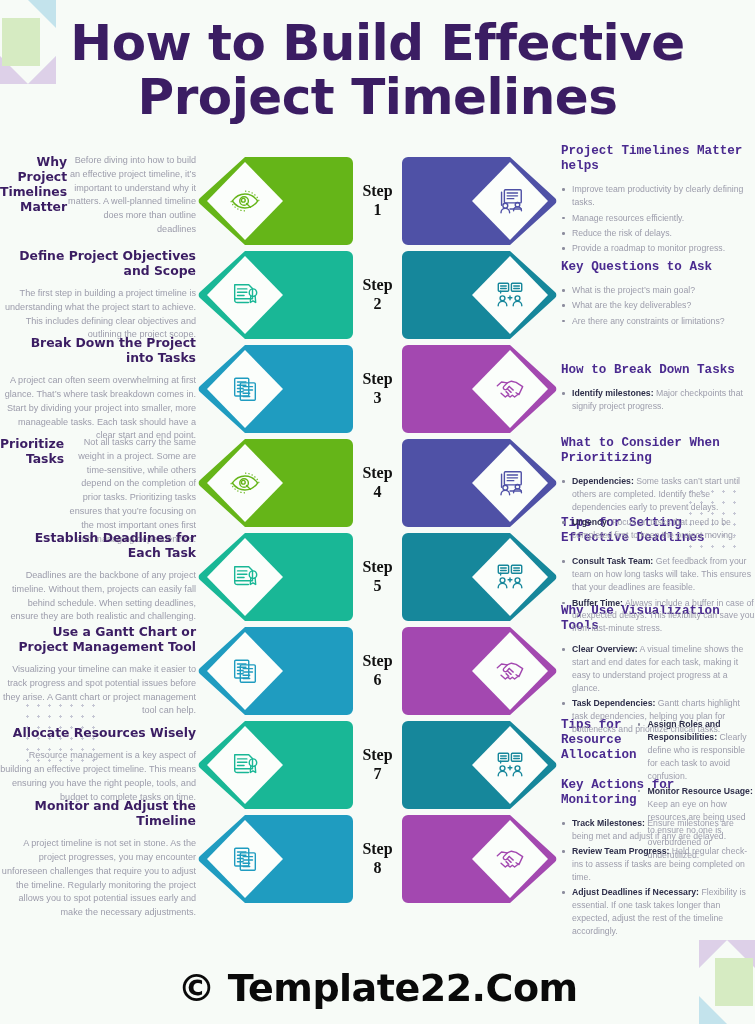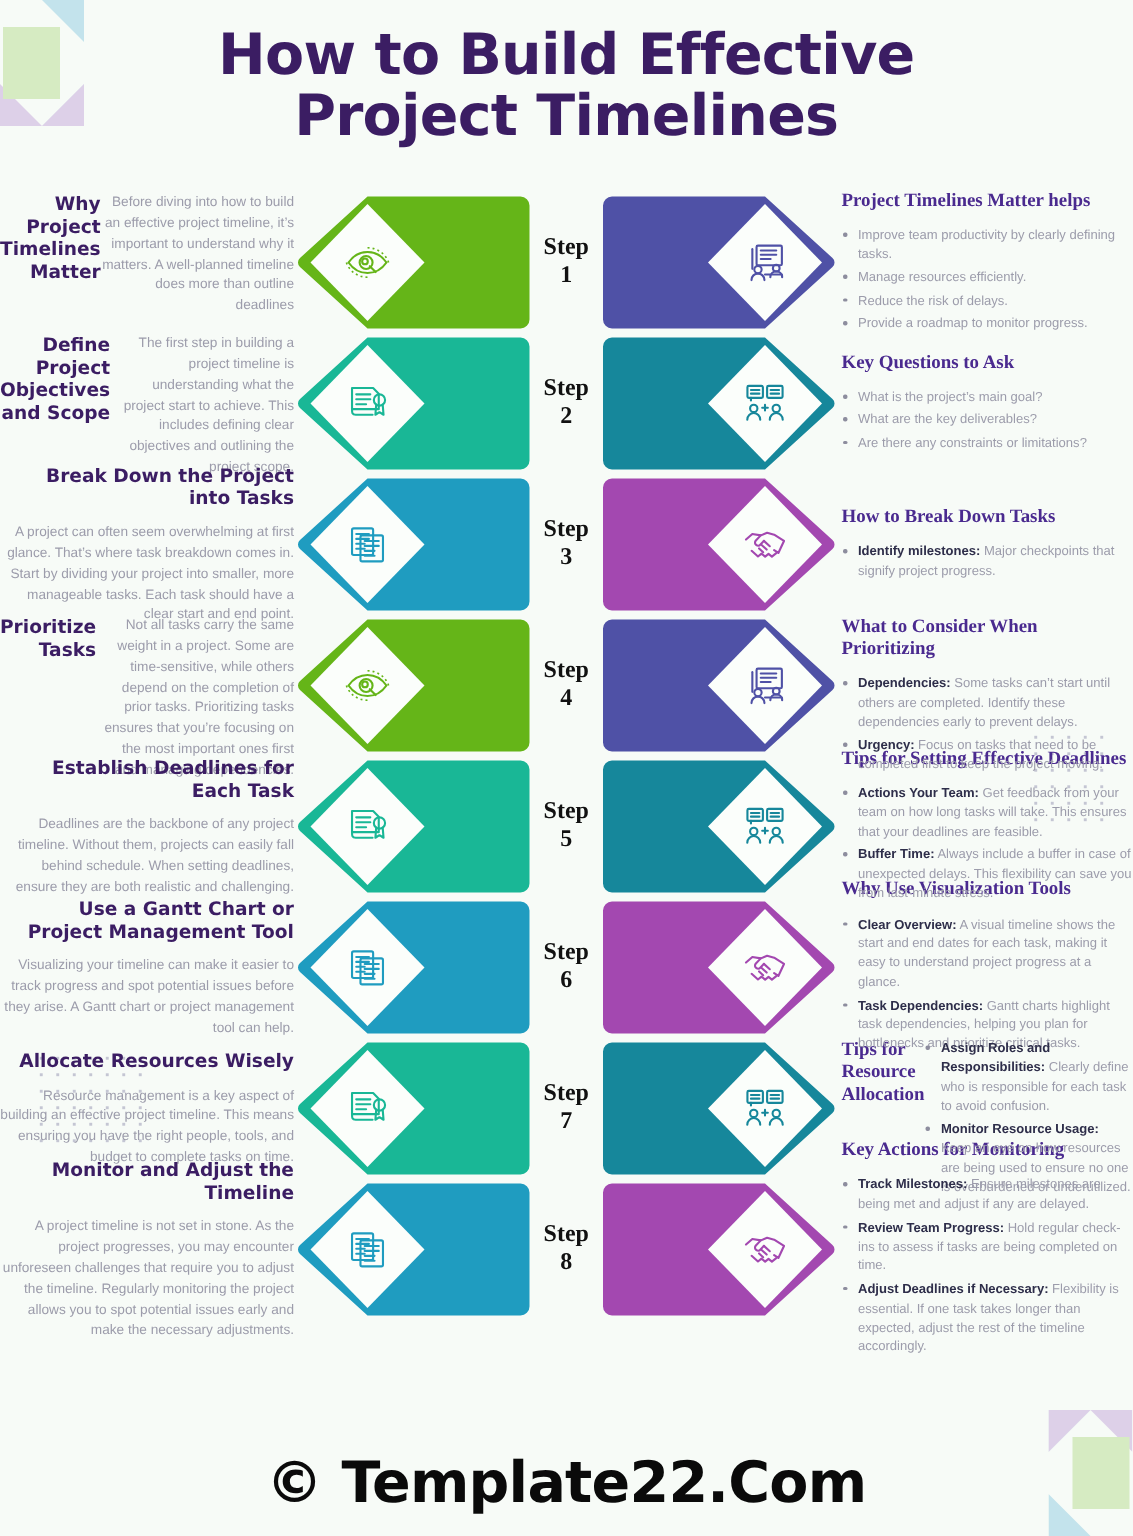--- a/index.html
+++ b/index.html
@@ -32,21 +32,21 @@
 
   
   .title-wrap {
     position: relative; z-index: 2;
     padding: 16px 10px 8px;
     text-align: center;
   }
   .title {
     font-family: "DejaVu Sans", sans-serif;
     font-weight: 700;
-    font-size: 38px;
+    font-size: 50px;
     line-height: 1.08;
     letter-spacing: -0.5px;
     color: #3b1d63;
   }
 
   
   .board {
     position: relative;
     z-index: 2;
     display: grid;
@@ -73,21 +73,21 @@
   }
 
   
   .rblock { text-align: left; }
   .rblock .rhead {
     color: #4a2a8f;
     font-weight: 700;
     font-size: 12.6px;
     line-height: 1.2;
     margin-bottom: 9px;
-    font-family: Liberation Serif, serif;
+    font-family: Liberation Mono, monospace;
   }
   .rblock ul { list-style: none; }
   .rblock li {
     position: relative;
     padding-left: 11px;
     color: #9c9cab;
     font-size: 8.7px;
     line-height: 1.48;
     margin-bottom: 2.5px;
   }
@@ -175,21 +175,21 @@
     <div>Project Timelines</div>
   </div>
 </div>
 
 <div class="board">
   <div class="col-left" id="col-left">
       <div class="lblock" style="height: 94px; display: flex; flex-direction: row; justify-content: center;">
         <div class="lhead">Why Project Timelines Matter</div>
         <div class="lbody">Before diving into how to build an effective project timeline, it’s important to understand why it matters. A well-planned timeline does more than outline deadlines</div>
       </div>
-      <div class="lblock" style="height: 94px; display: flex; flex-direction: row; justify-content: center;">
+      <div class="lblock" style="height: 94px; display: flex; flex-direction: column; justify-content: center;">
         <div class="lhead">Define Project Objectives and Scope</div>
         <div class="lbody">The first step in building a project timeline is understanding what the project start to achieve. This includes defining clear objectives and outlining the project scope.</div>
       </div>
       <div class="lblock" style="height: 94px; display: flex; flex-direction: column; justify-content: center;">
         <div class="lhead">Break Down the Project into Tasks</div>
         <div class="lbody">A project can often seem overwhelming at first glance. That’s where task breakdown comes in. Start by dividing your project into smaller, more manageable tasks. Each task should have a clear start and end point.</div>
       </div>
       <div class="lblock" style="height: 94px; display: flex; flex-direction: row; justify-content: center;">
         <div class="lhead">Prioritize Tasks</div>
         <div class="lbody">Not all tasks carry the same weight in a project. Some are time-sensitive, while others depend on the completion of prior tasks. Prioritizing tasks ensures that you’re focusing on the most important ones first and managing dependencies.</div>
@@ -545,21 +545,21 @@
       <div class="rblock" style="height: 94px; display: flex; flex-direction: column; justify-content: space-between;">
         <div class="rhead">What to Consider When Prioritizing</div>
         <ul>
           <li><b>Dependencies:</b><span> Some tasks can’t start until others are completed. Identify these dependencies early to prevent delays.</span></li>
           <li><b>Urgency:</b><span> Focus on tasks that need to be completed first to keep the project moving.</span></li>
         </ul>
       </div>
       <div class="rblock" style="height: 94px; display: flex; flex-direction: column; justify-content: center;">
         <div class="rhead">Tips for Setting Effective Deadlines</div>
         <ul>
-          <li><b>Actions Your Team:</b><span> Get feedback from your team on how long tasks will take. This ensures that your deadlines are feasible.</span></li>
+          <li><b>Consult Task Team:</b><span> Get feedback from your team on how long tasks will take. This ensures that your deadlines are feasible.</span></li>
           <li><b>Buffer Time:</b><span> Always include a buffer in case of unexpected delays. This flexibility can save you from last-minute stress.</span></li>
         </ul>
       </div>
       <div class="rblock" style="height: 94px; display: flex; flex-direction: column; justify-content: center;">
         <div class="rhead">Why Use Visualization Tools</div>
         <ul>
           <li><b>Clear Overview:</b><span> A visual timeline shows the start and end dates for each task, making it easy to understand project progress at a glance.</span></li>
           <li><b>Task Dependencies:</b><span> Gantt charts highlight task dependencies, helping you plan for bottlenecks and prioritize critical tasks.</span></li>
         </ul>
       </div>

